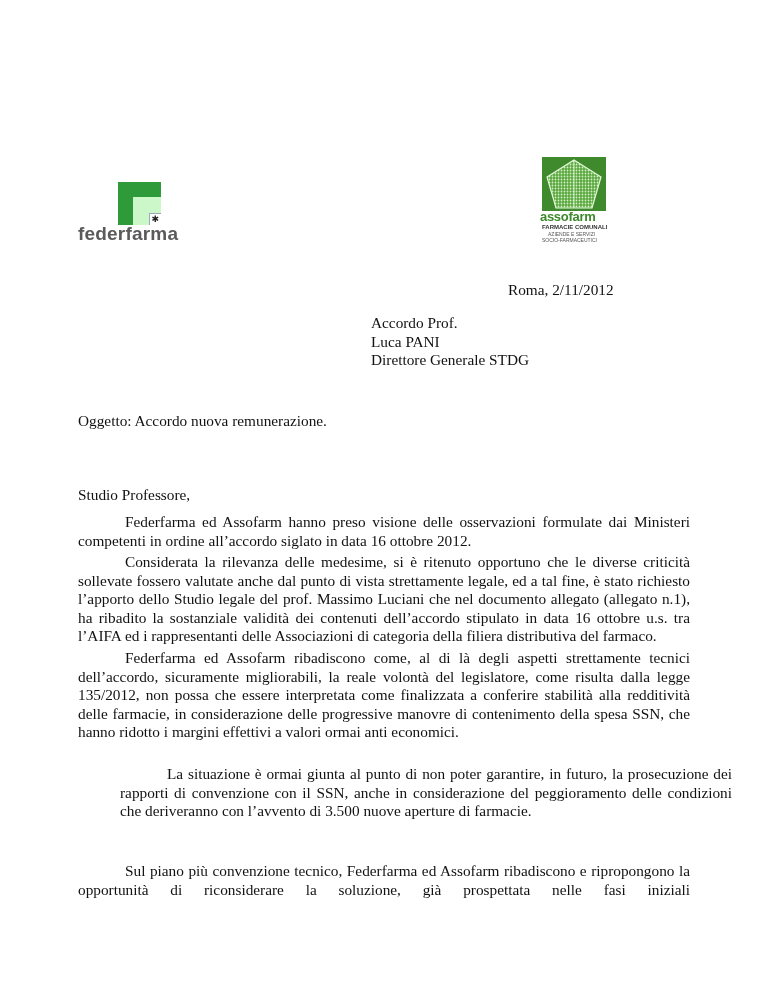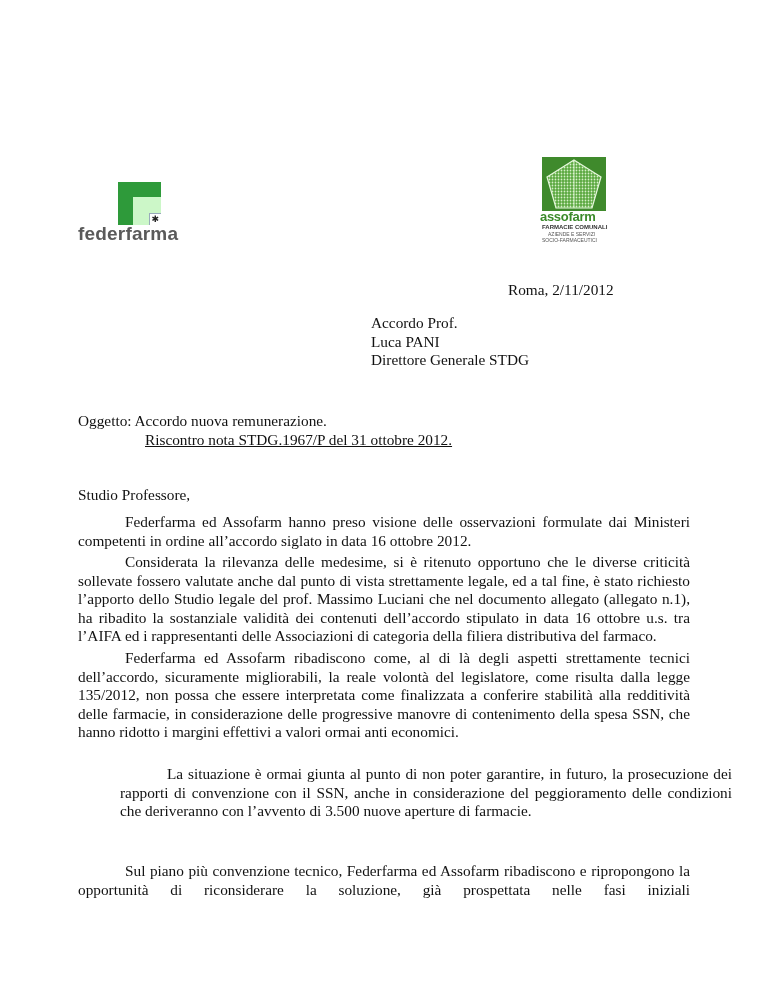--- a/index.html
+++ b/index.html
@@ -79,21 +79,20 @@
 
 <div class="abs t addr">
   <div>Accordo Prof.</div>
   <div>Luca PANI</div>
   <div>Direttore Generale STDG</div>
 </div>
 
 <div class="abs t oggetto">
   <span>Oggetto:</span>
   <span>Accordo nuova remunerazione.</span>
-  <span class="ogg-line2">Riscontro nota STDG.1967/P del 31 ottobre 2012.</span>
 </div>
 
 <div class="abs t saluto">Studio Professore,</div>
 
 <p class="abs t body-text para p1">Federfarma ed Assofarm hanno preso visione delle osservazioni formulate dai Ministeri competenti in ordine all’accordo siglato in data 16 ottobre 2012.</p>
 <p class="abs t body-text para p2">Considerata la rilevanza delle medesime, si è ritenuto opportuno che le diverse criticità sollevate fossero valutate anche dal punto di vista strettamente legale, ed a tal fine, è stato richiesto l’apporto dello  Studio legale del prof. Massimo Luciani che nel documento allegato (allegato n.1), ha ribadito la sostanziale validità dei contenuti dell’accordo stipulato in data 16 ottobre u.s. tra l’AIFA ed i rappresentanti delle Associazioni di categoria della filiera distributiva del farmaco.</p>
 <p class="abs t body-text para p3">Federfarma ed Assofarm ribadiscono  come, al di là degli aspetti strettamente tecnici dell’accordo, sicuramente migliorabili, la reale volontà del legislatore, come risulta dalla legge 135/2012, non possa che essere interpretata come finalizzata a  conferire stabilità alla redditività delle farmacie, in considerazione delle progressive manovre di contenimento della spesa SSN, che hanno ridotto i margini effettivi a valori ormai anti economici.</p>
 <p class="abs t body-text para p4">La situazione è ormai giunta al punto di non poter garantire, in futuro, la prosecuzione dei rapporti di convenzione con il SSN, anche in considerazione del peggioramento delle condizioni che deriveranno con l’avvento di 3.500 nuove aperture di farmacie.</p>
 <p class="abs t body-text para p5 last-line">Sul piano più convenzione tecnico, Federfarma ed Assofarm ribadiscono e ripropongono la opportunità di riconsiderare la soluzione, già prospettata nelle fasi iniziali</p>
 

